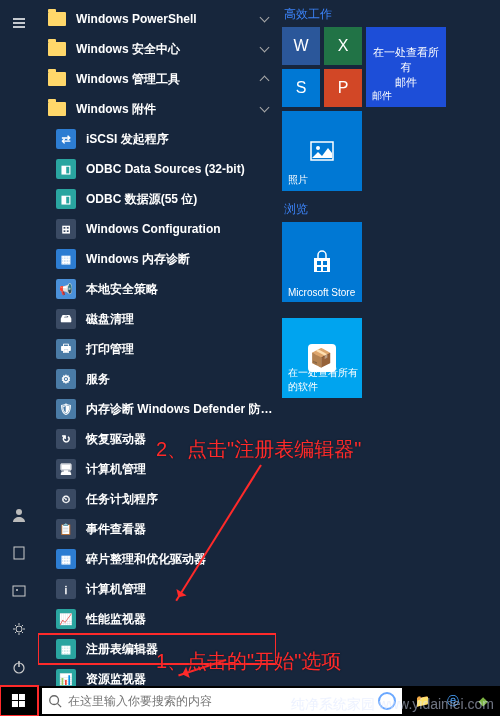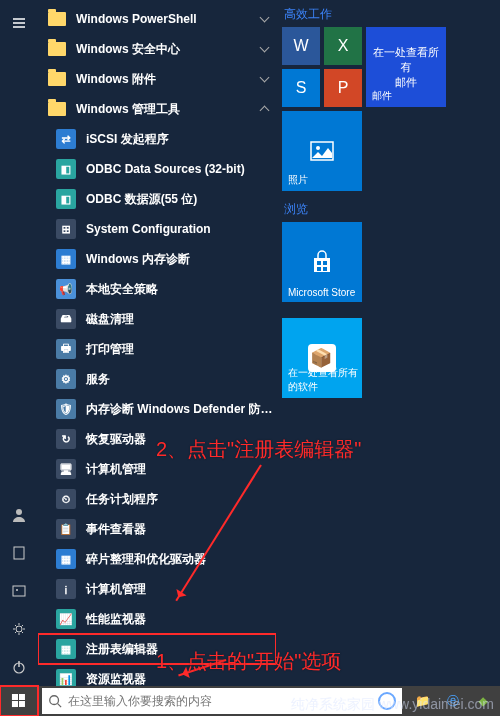--- a/index.html
+++ b/index.html
@@ -146,21 +146,21 @@
     grid-template-rows: 38px 38px;
     gap: 4px;
   }
   .mini-tile { width: 38px; height: 38px; display:flex; align-items:center; justify-content:center; font-size:16px; color:#fff; }
 
   .taskbar {
     position: absolute;
     bottom: 0; left: 0;
     width: 500px;
     height: 30px;
-    background: #404040;
+    background: #000000;
     display: flex;
     align-items: center;
   }
   .start-button {
     width: 38px; height: 30px;
     display: flex;
     align-items: center;
     justify-content: center;
     position: relative;
   }
@@ -278,44 +278,44 @@
       <span>Windows PowerShell</span>
       <span class="chev"></span>
     </div>
     <div class="app-item">
       <span class="folder-ico"></span>
       <span>Windows 安全中心</span>
       <span class="chev"></span>
     </div>
     <div class="app-item">
       <span class="folder-ico"></span>
+      <span>Windows 管理工具</span>
+      <span class="chev up"></span>
+    </div>
+    <div class="app-item">
+      <span class="folder-ico"></span>
       <span>Windows 附件</span>
       <span class="chev"></span>
     </div>
-    <div class="app-item">
-      <span class="folder-ico"></span>
-      <span>Windows 管理工具</span>
-      <span class="chev up"></span>
-    </div>
 
     <div class="app-item indent">
         <span class="tool-ico ico-blue">⇄</span>
         <span>iSCSI 发起程序</span>
       </div>
     <div class="app-item indent">
         <span class="tool-ico ico-teal">◧</span>
         <span>ODBC Data Sources (32-bit)</span>
       </div>
     <div class="app-item indent">
         <span class="tool-ico ico-teal">◧</span>
         <span>ODBC 数据源(55 位)</span>
       </div>
     <div class="app-item indent">
         <span class="tool-ico ico-dark">⊞</span>
-        <span>System Configuration</span>
+        <span>Windows Configuration</span>
       </div>
     <div class="app-item indent">
         <span class="tool-ico ico-blue">▦</span>
         <span>Windows 内存诊断</span>
       </div>
     <div class="app-item indent">
         <span class="tool-ico ico-megaphone">📢</span>
         <span>本地安全策略</span>
       </div>
     <div class="app-item indent">

